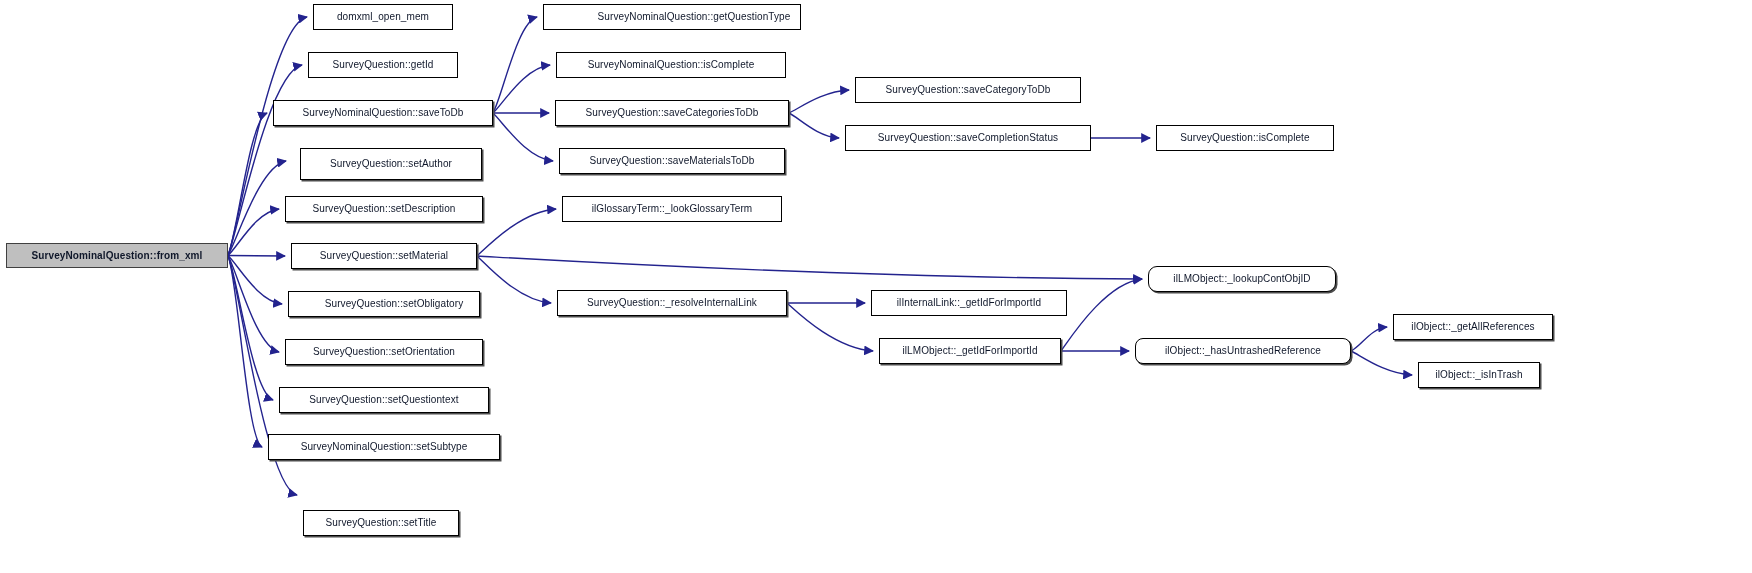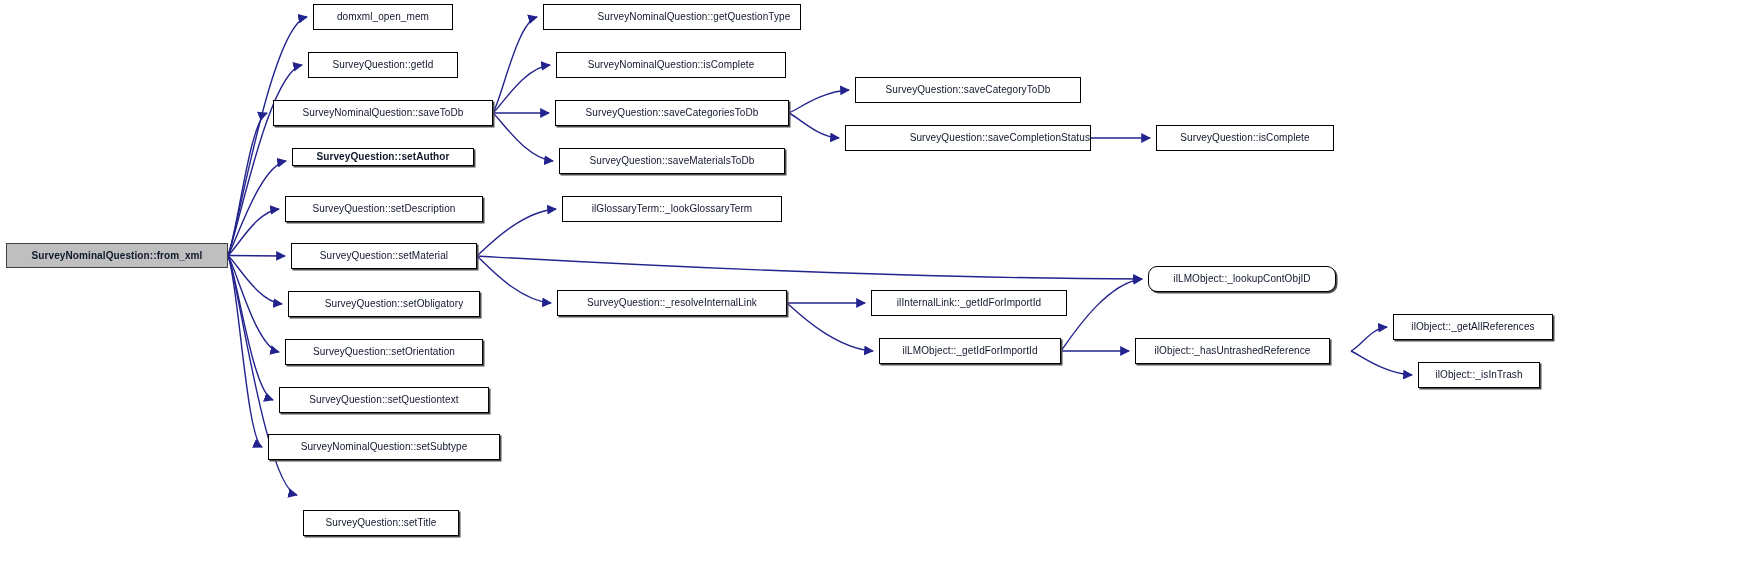--- a/index.html
+++ b/index.html
@@ -95,21 +95,21 @@
       </div>
       <div class="node" style="left: 313px; top: 4px; width: 140px; height: 26px;">
         <span>domxml_open_mem</span>
       </div>
       <div class="node" style="left: 308px; top: 52px; width: 150px; height: 26px;">
         <span>SurveyQuestion::getId</span>
       </div>
       <div class="node shadow" style="left: 273px; top: 100px; width: 220px; height: 26px;">
         <span>SurveyNominalQuestion::saveToDb</span>
       </div>
-      <div class="node shadow" style="left: 292px; top: 148px; width: 182px; height: 18px; font-weight: bold;">
+      <div class="node shadow" style="left: 300px; top: 148px; width: 182px; height: 32px;">
         <span>SurveyQuestion::setAuthor</span>
       </div>
       <div class="node shadow" style="left: 285px; top: 196px; width: 198px; height: 26px;">
         <span>SurveyQuestion::setDescription</span>
       </div>
       <div class="node shadow" style="left: 291px; top: 243px; width: 186px; height: 26px;">
         <span>SurveyQuestion::setMaterial</span>
       </div>
       <div class="node shadow" style="left: 288px; top: 291px; width: 192px; height: 26px; padding-left: 20px;">
         <span>SurveyQuestion::setObligatory</span>
@@ -134,42 +134,42 @@
       </div>
       <div class="node shadow" style="left: 555px; top: 100px; width: 234px; height: 26px;">
         <span>SurveyQuestion::saveCategoriesToDb</span>
       </div>
       <div class="node shadow" style="left: 559px; top: 148px; width: 226px; height: 26px;">
         <span>SurveyQuestion::saveMaterialsToDb</span>
       </div>
       <div class="node" style="left: 855px; top: 77px; width: 226px; height: 26px;">
         <span>SurveyQuestion::saveCategoryToDb</span>
       </div>
-      <div class="node" style="left: 845px; top: 125px; width: 246px; height: 26px; justify-content: flex-end;">
+      <div class="node" style="left: 845px; top: 125px; width: 246px; height: 26px;">
         <span>SurveyQuestion::saveCompletionStatus</span>
       </div>
       <div class="node" style="left: 1156px; top: 125px; width: 178px; height: 26px;">
         <span>SurveyQuestion::isComplete</span>
       </div>
       <div class="node" style="left: 562px; top: 196px; width: 220px; height: 26px; text-align: center;">
         <span>ilGlossaryTerm::_lookGlossaryTerm</span>
       </div>
       <div class="node shadow" style="left: 557px; top: 290px; width: 230px; height: 26px;">
         <span>SurveyQuestion::_resolveInternalLink</span>
       </div>
       <div class="node" style="left: 871px; top: 290px; width: 196px; height: 26px;">
         <span>ilInternalLink::_getIdForImportId</span>
       </div>
       <div class="node shadow" style="left: 879px; top: 338px; width: 182px; height: 26px;">
         <span>ilLMObject::_getIdForImportId</span>
       </div>
       <div class="node shadow" style="left: 1148px; top: 266px; width: 188px; height: 26px; border-radius: 9px;">
         <span>ilLMObject::_lookupContObjID</span>
       </div>
-      <div class="node shadow" style="left: 1135px; top: 338px; width: 195px; height: 26px;">
+      <div class="node shadow" style="left: 1135px; top: 338px; width: 216px; height: 26px; border-radius: 8px;">
         <span>ilObject::_hasUntrashedReference</span>
       </div>
       <div class="node shadow" style="left: 1393px; top: 314px; width: 160px; height: 26px;">
         <span>ilObject::_getAllReferences</span>
       </div>
       <div class="node shadow" style="left: 1418px; top: 362px; width: 122px; height: 26px;">
         <span>ilObject::_isInTrash</span>
       </div>
     </div>
 </div>

